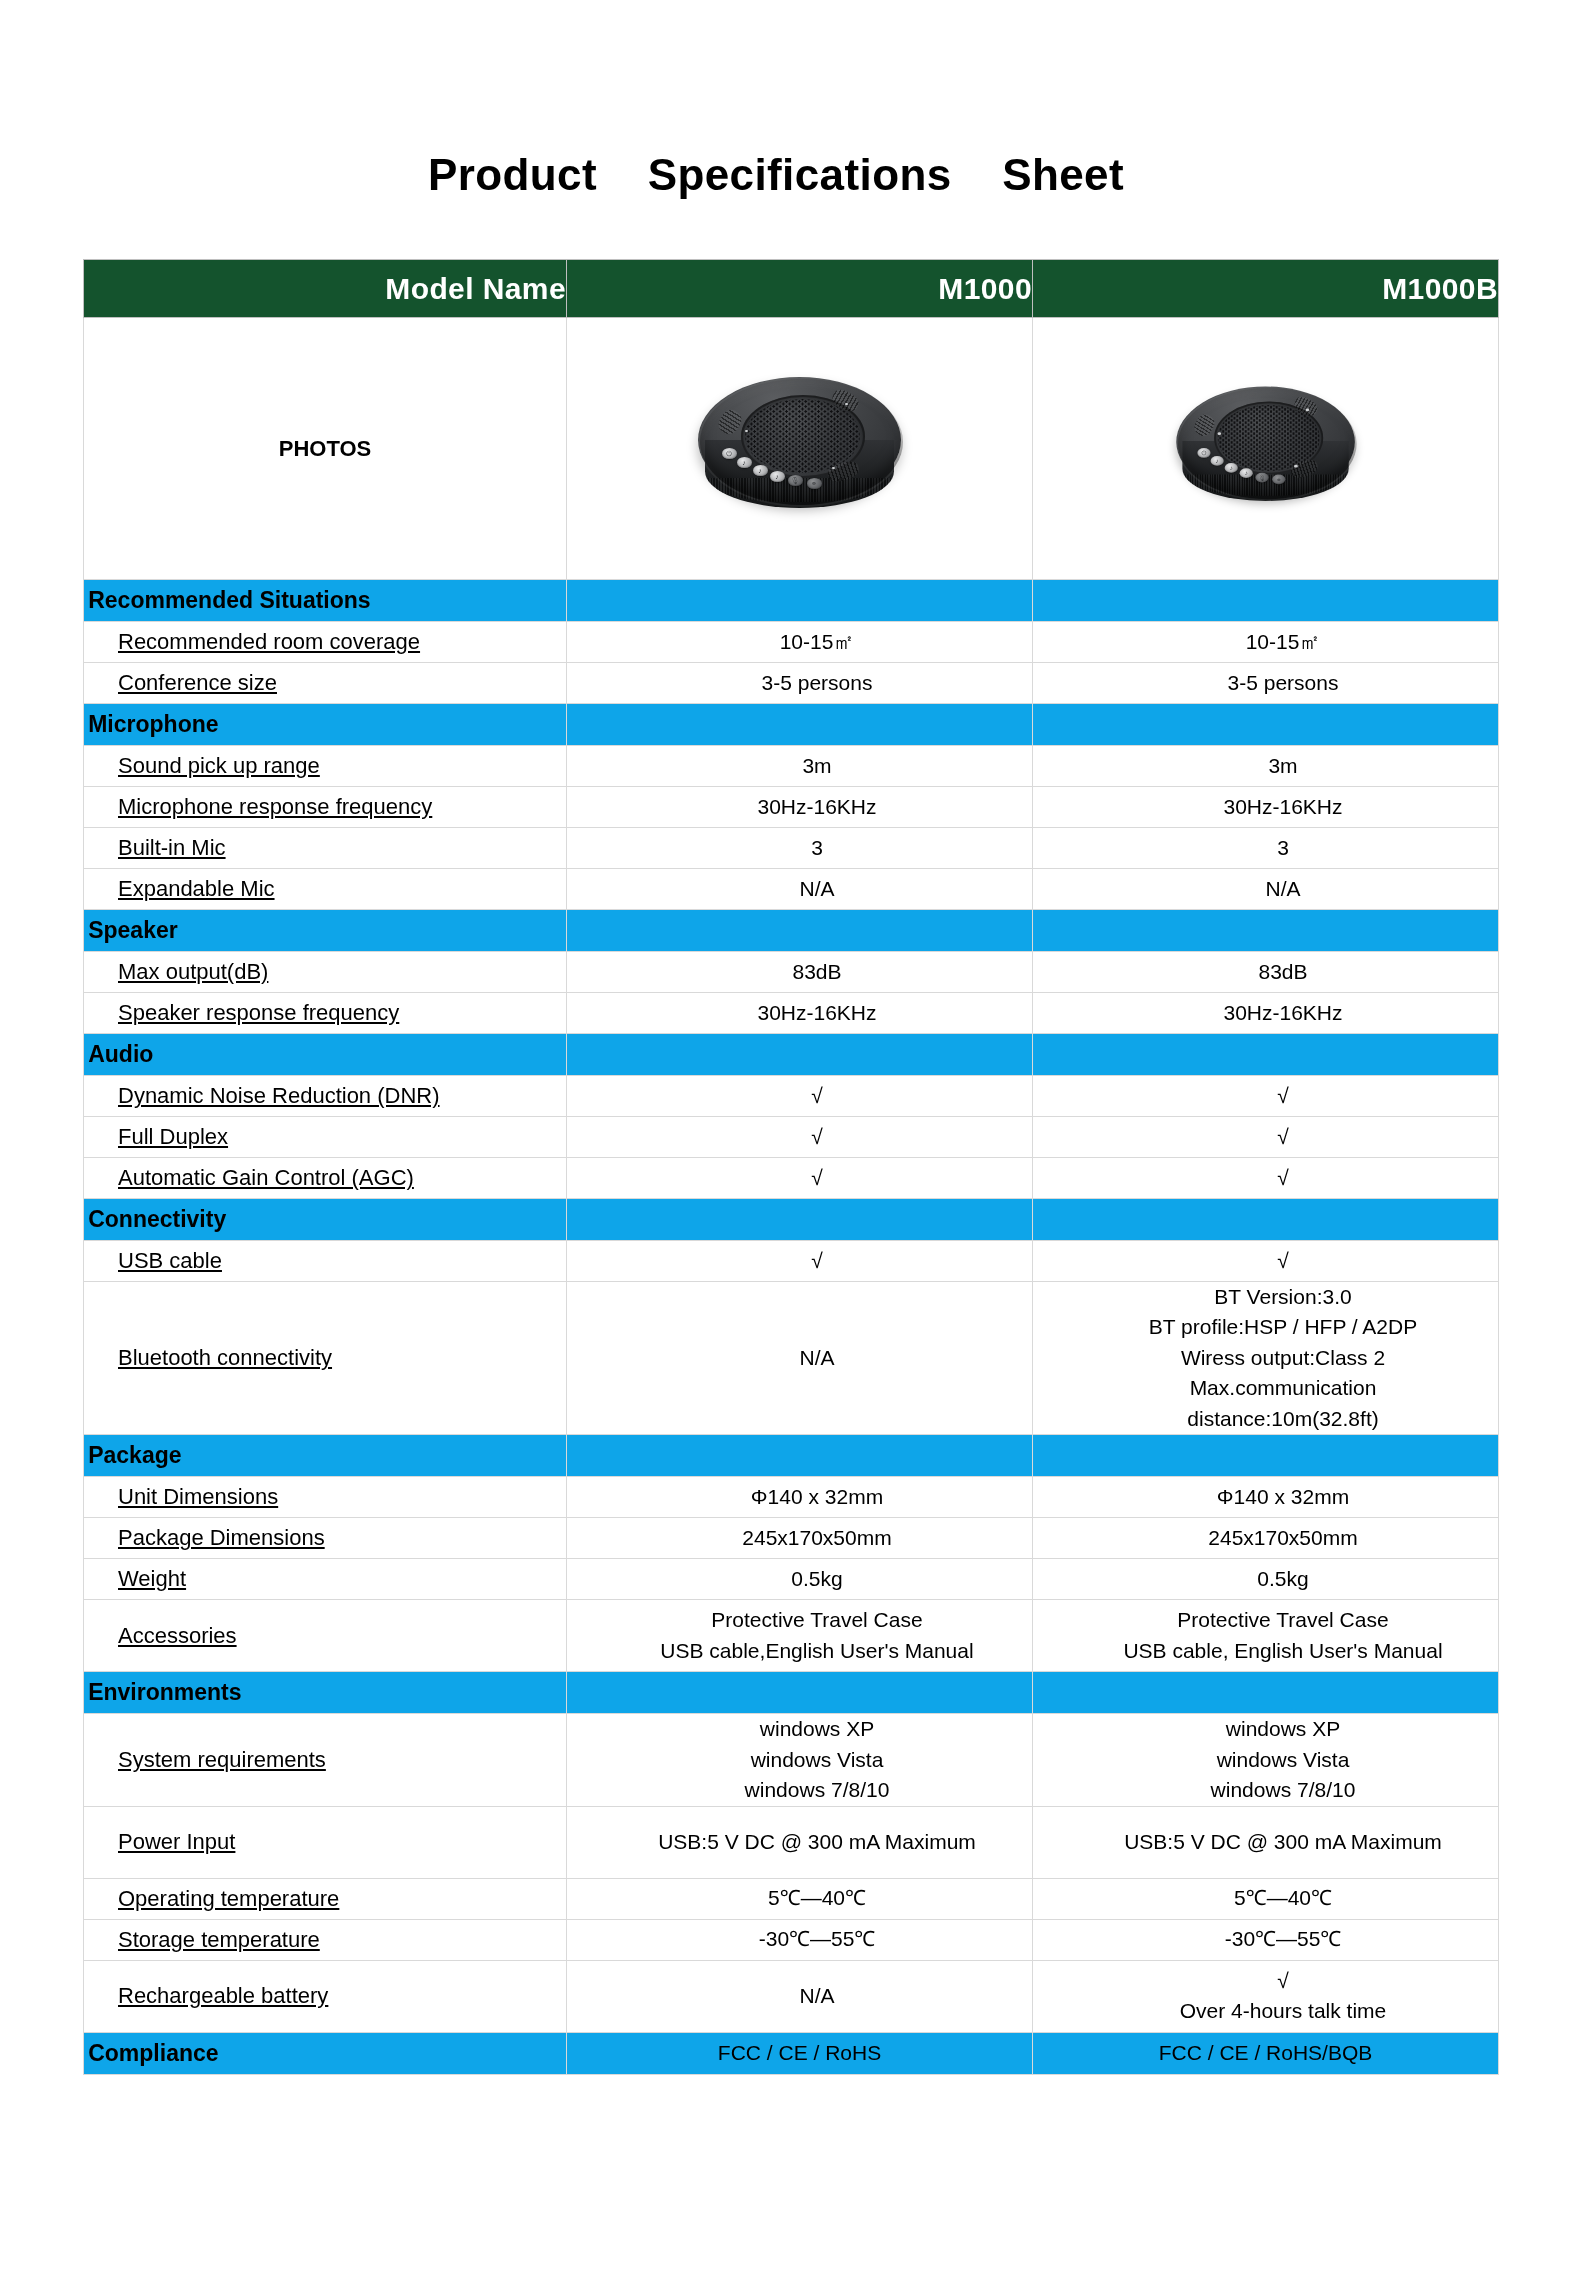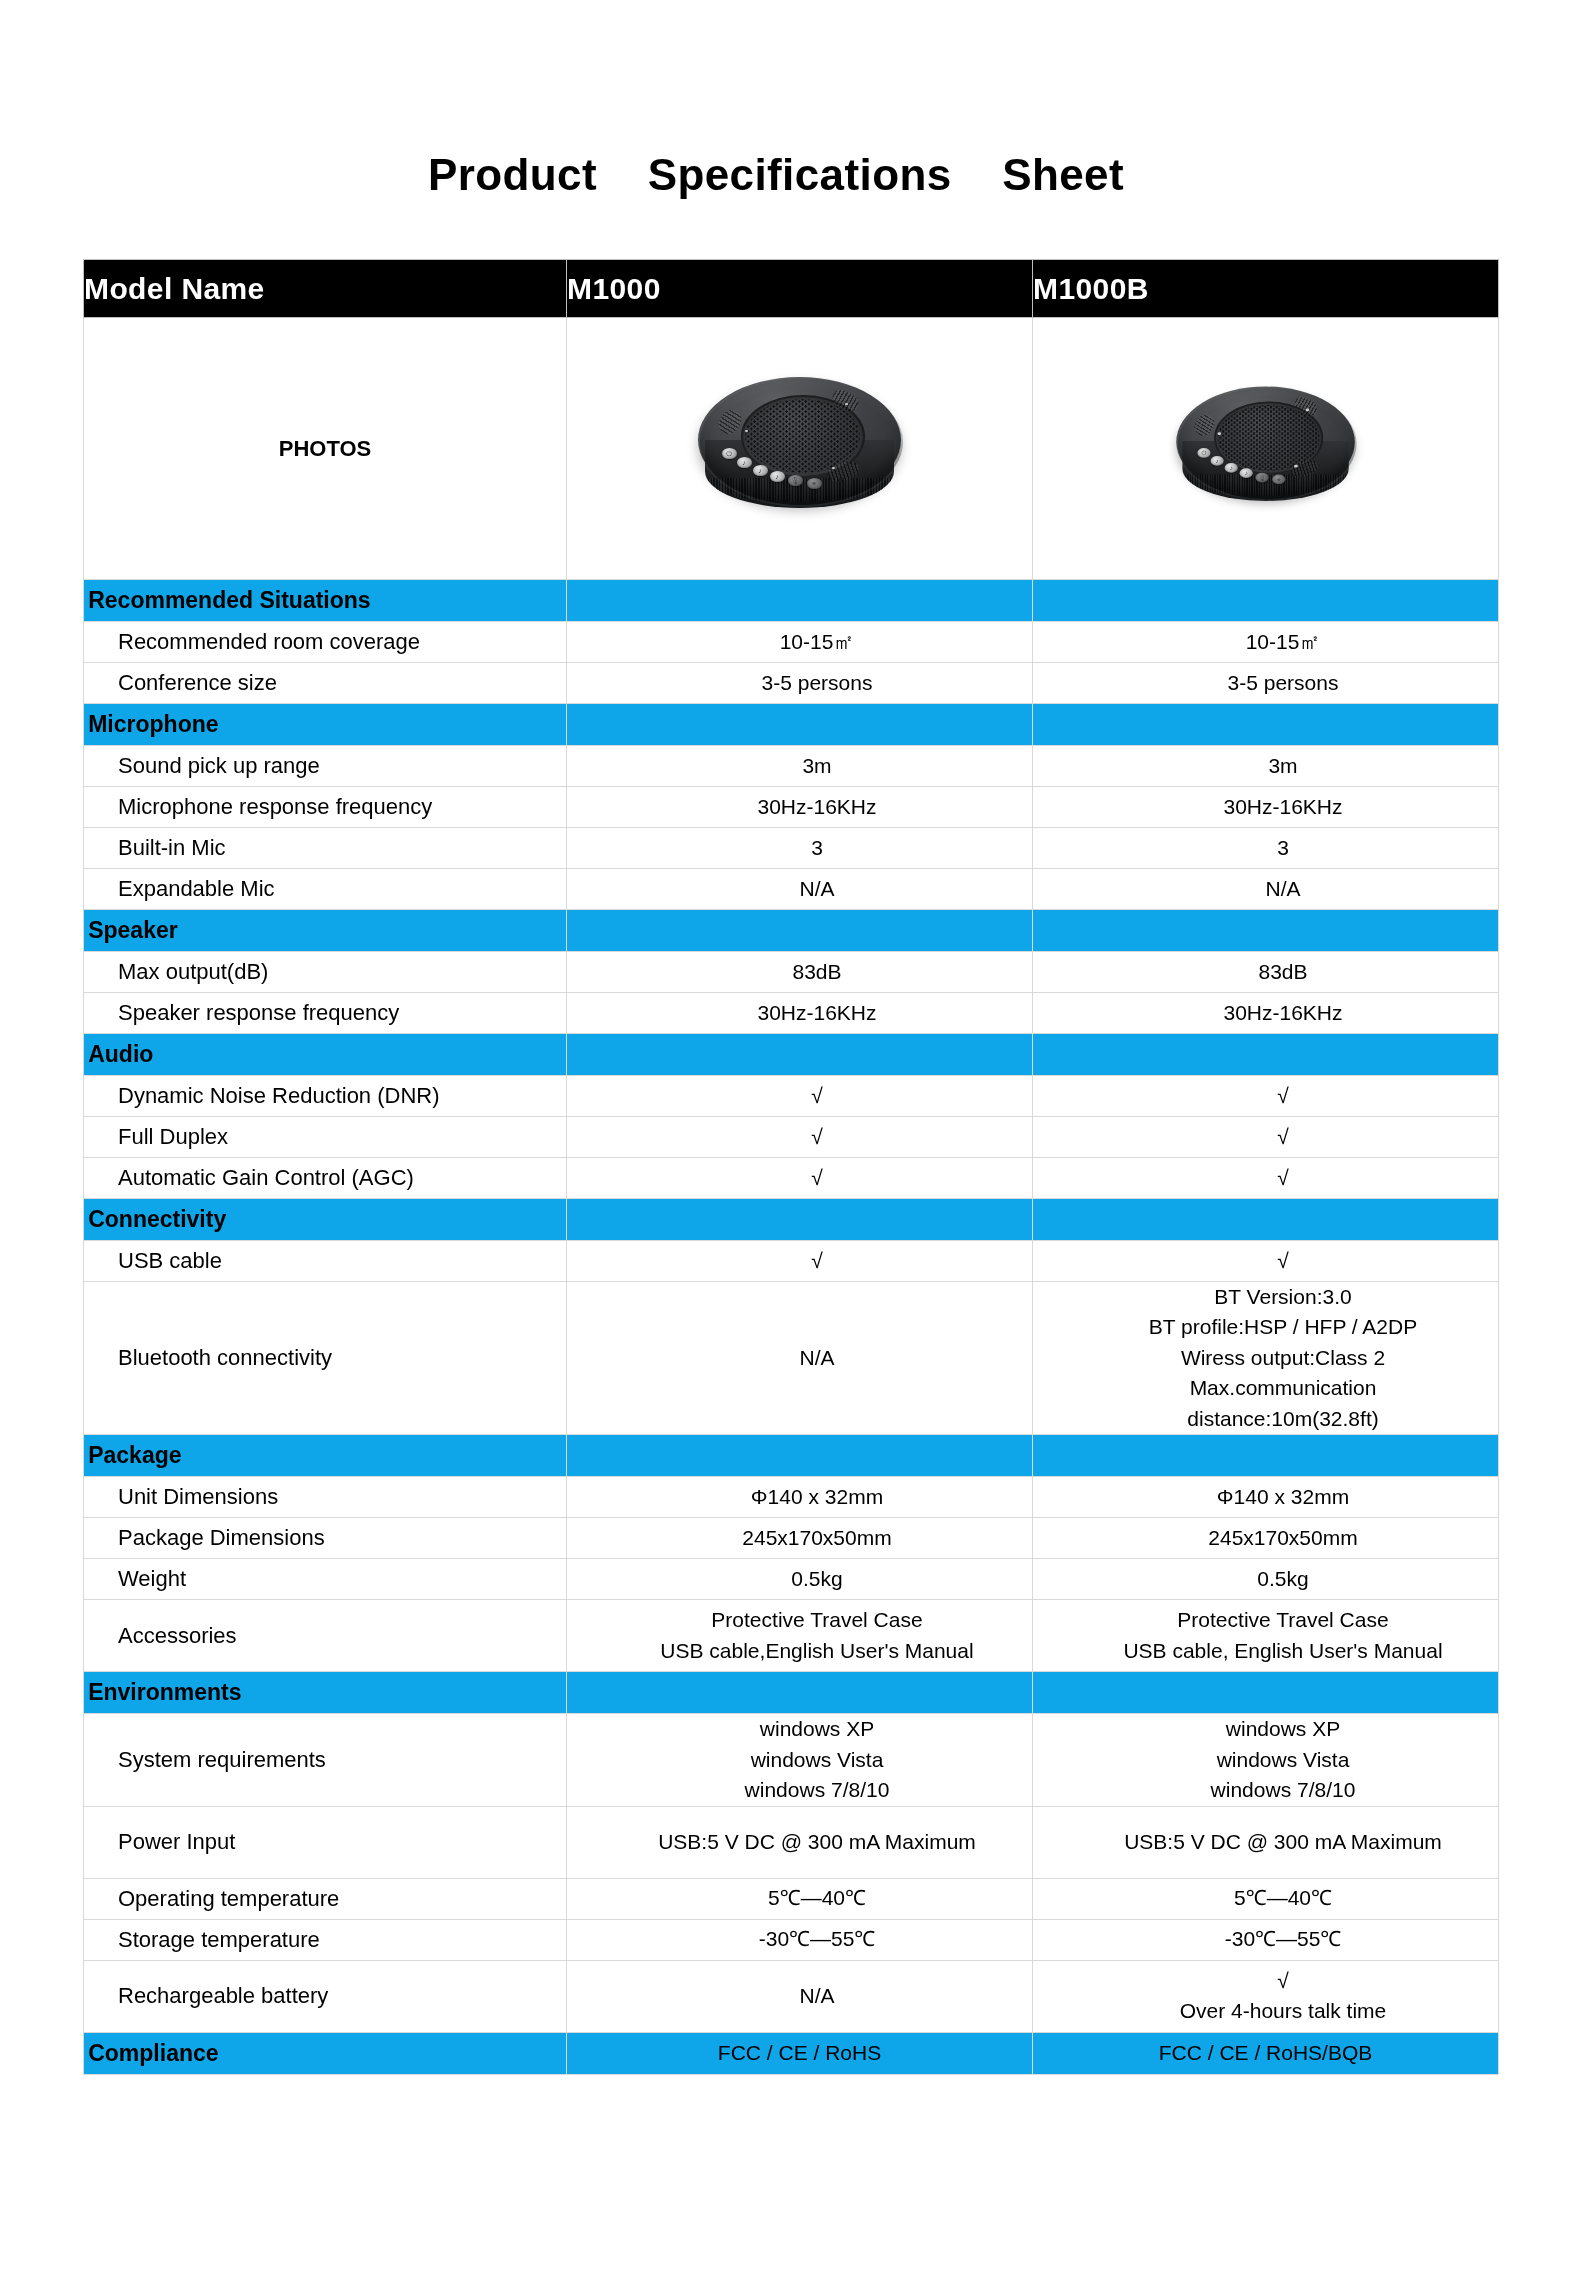--- a/index.html
+++ b/index.html
@@ -53,25 +53,25 @@
 
   .spec-table td, .spec-table th {
     border: 0.7px solid #d9d9d9;
     padding: 0;
     vertical-align: middle;
     font-weight: normal;
   }
 
   
   tr.head td {
-    background: #000000;
+    background: #14532d;
     color: #ffffff;
     font-size: 30px;
     font-weight: bold;
-    text-align: left;
+    text-align: right;
     height: 57px;
     border-color: #bfbfbf;
     letter-spacing: 0.4px;
   }
 
   
   tr.photos td {
     height: 261px;
     text-align: center;
   }
@@ -107,20 +107,21 @@
     text-align: center;
     font-size: 21px;
   }
 
   
   tr.item td.item-label {
     padding-left: 34px;
     text-align: left;
     font-size: 22px;
     height: 40px;
+    text-decoration: underline;
   }
   tr.item td.val {
     text-align: center;
     font-size: 21px;
     line-height: 1.45;
     padding-left: 35px;
   }
   tr.item.tall td { height: 71px; }
   tr.item.xtall td { height: 106px; }
 

